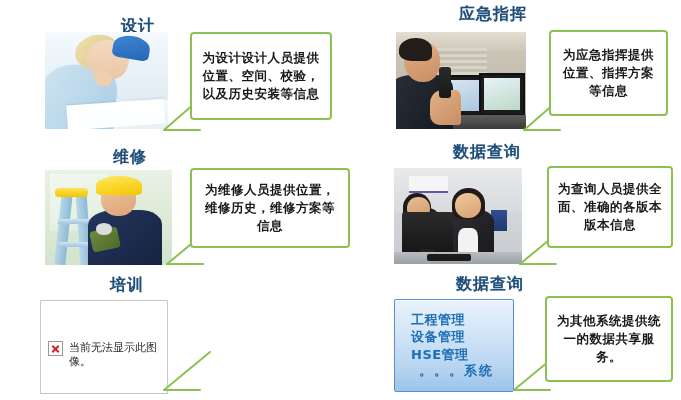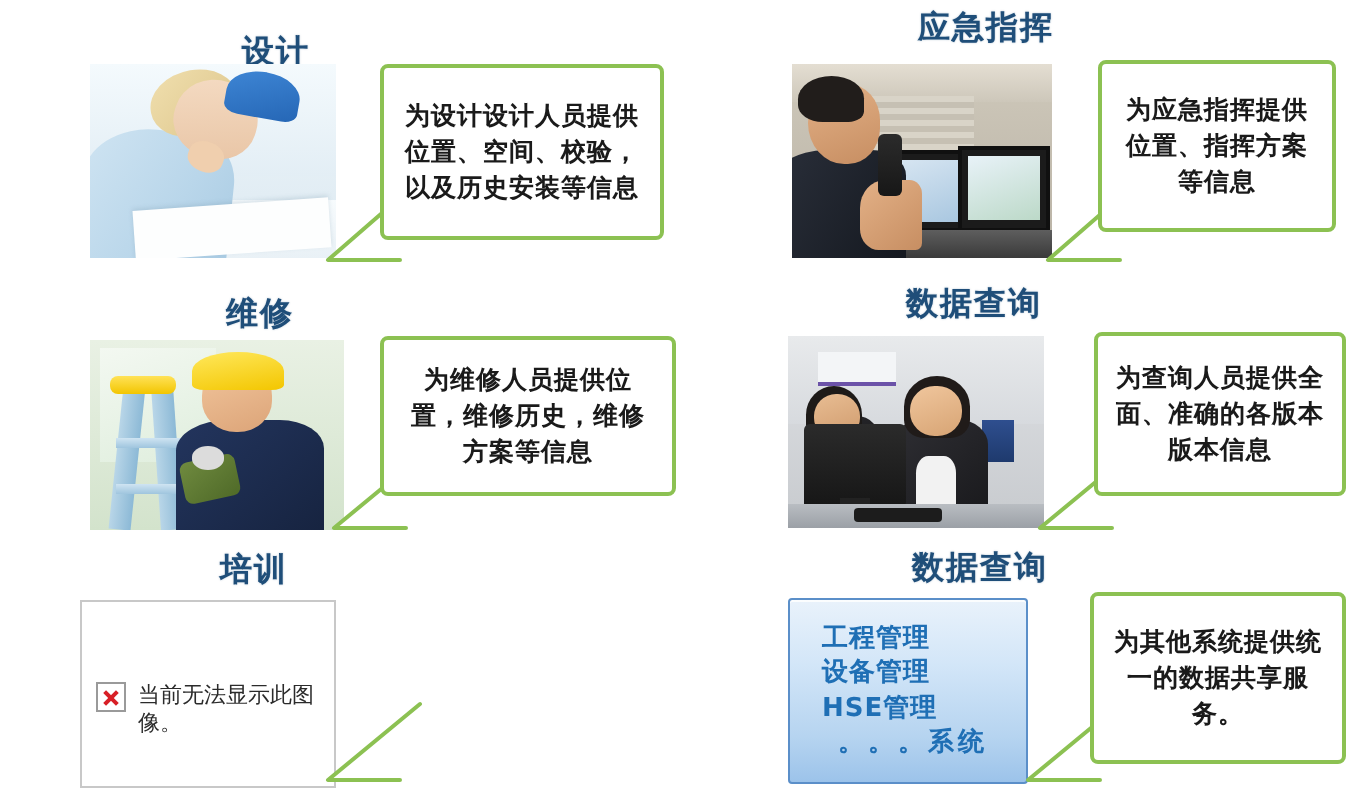--- a/index.html
+++ b/index.html
@@ -415,21 +415,21 @@
     <span class="helmet"></span>
     <span class="drill"></span>
     <span class="drillTip"></span>
     <span class="sr">戴黄色安全帽的维修工人与梯子照片</span>
   </div>
 
   <svg class="tail" style="left:163px; top:222px;" width="52" height="46" viewBox="0 0 52 46">
     <path d="M50 4 L4 42 L40 42" fill="#ffffff" stroke="#8CC152" stroke-width="2" stroke-linejoin="round" stroke-linecap="round"></path>
   </svg>
 
-  <div class="bubble" style="left:190px; top:168px; width:148px; height:80px;">
+  <div class="bubble" style="left:190px; top:168px; width:160px; height:80px;">
     <span class="btxt">为维修人员提供位置，维修历史，维修方案等信息</span>
   </div>
 
   <div class="title" style="left:487px; top:142px;">数据查询</div>
 
   <div class="photo p4" style="left:394px; top:168px; width:128px; height:96px;">
     <span class="layer bg"></span>
     <span class="wall"></span>
     <span class="sign"></span>
     <span class="folder"></span>

